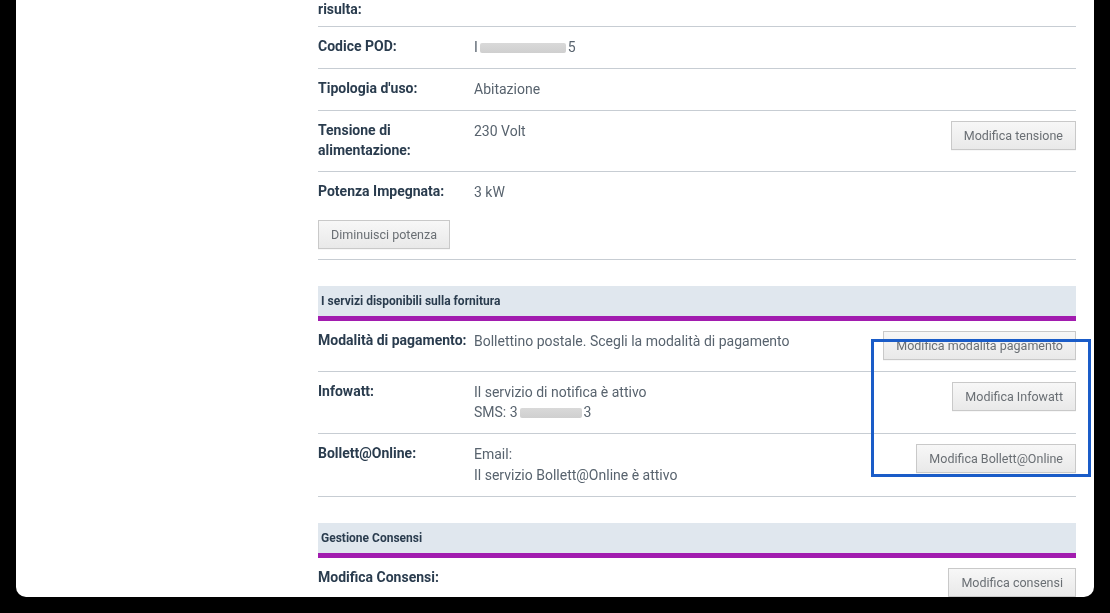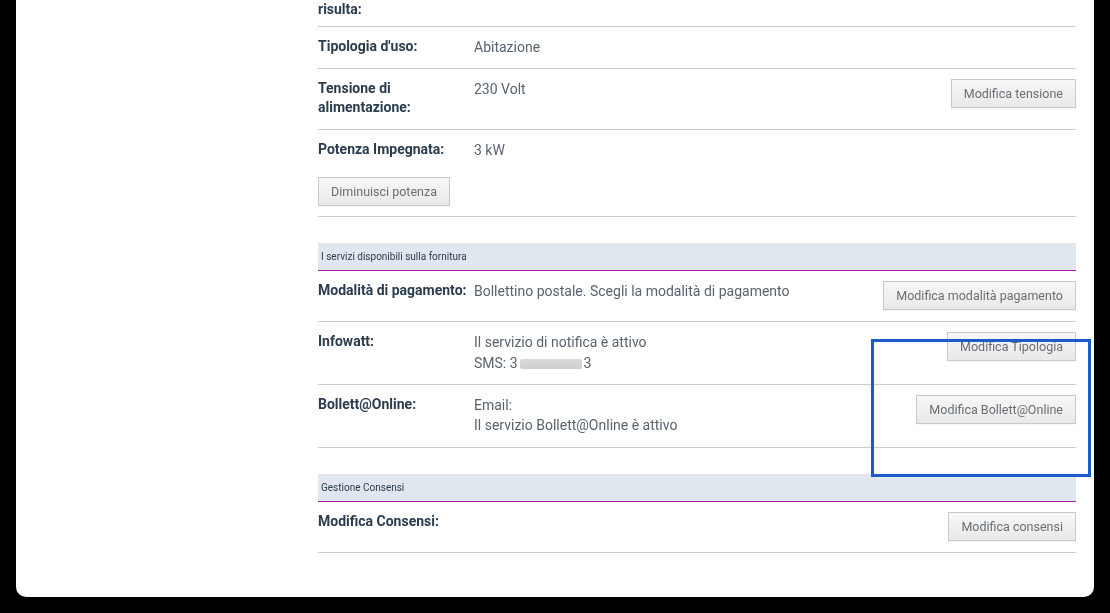--- a/index.html
+++ b/index.html
@@ -92,25 +92,25 @@
     font-size: 12.5px;
     padding: 6px 12px;
     cursor: pointer;
     font-family: inherit;
     white-space: nowrap;
     box-shadow: 0 1px 0 rgba(0,0,0,0.03);
   }
 
   .section-header {
     background: #e0e7ee;
-    font-weight: 400;
+    font-weight: 700;
     color: #2a3c4e;
-    font-size: 10px;
+    font-size: 12px;
     padding: 8px 8px 8px 3px;
-    border-bottom: 1px solid #a21caf;
+    border-bottom: 5px solid #a21caf;
     margin-top: 26px;
   }
 
   .redaction {
     display: inline-block;
     height: 10px;
     background: linear-gradient(#d9d9d9,#cfcfcf);
     border-radius: 2px;
     vertical-align: middle;
     margin: 0 2px;
@@ -131,20 +131,26 @@
 
 <div class="panel">
   <div class="inner">
     <div class="content">
 
       <div class="row first-trunc">
         <div class="label">risulta:</div>
         <div class="value"></div>
       </div>
 
+      <div class="row">
+        <div class="label">Codice POD:</div>
+        <div class="value">
+          <span>I</span><span class="redaction" style="width:86px"></span><span>5</span>
+        </div>
+      </div>
 
       <div class="row">
         <div class="label">Tipologia d'uso:</div>
         <div class="value">Abitazione</div>
       </div>
 
       <div class="row">
         <div class="label">Tensione di alimentazione:</div>
         <div class="value">230 Volt</div>
         <div class="actions">
@@ -172,21 +178,21 @@
 
       <div class="row">
         <div class="label">Infowatt:</div>
         <div class="value">
           <div>Il servizio di notifica è attivo</div>
           <div>
             <span>SMS: 3</span><span class="redaction" style="width:62px"></span><span>3</span>
           </div>
         </div>
         <div class="actions">
-          <button class="btn">Modifica Tipologia</button>
+          <button class="btn">Modifica Infowatt</button>
         </div>
       </div>
 
       <div class="row">
         <div class="label">Bollett@Online:</div>
         <div class="value">
           <div>Email:</div>
           <div>Il servizio Bollett@Online è attivo</div>
         </div>
         <div class="actions">

